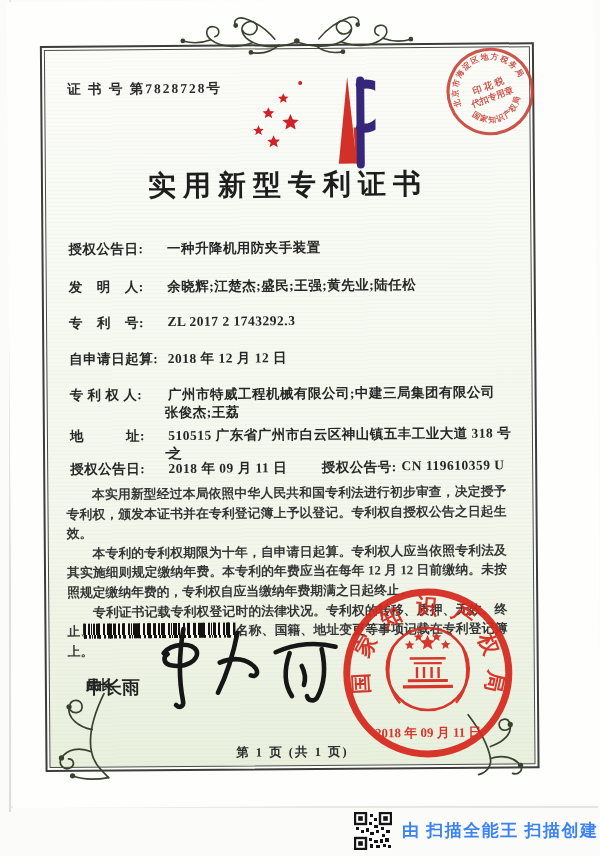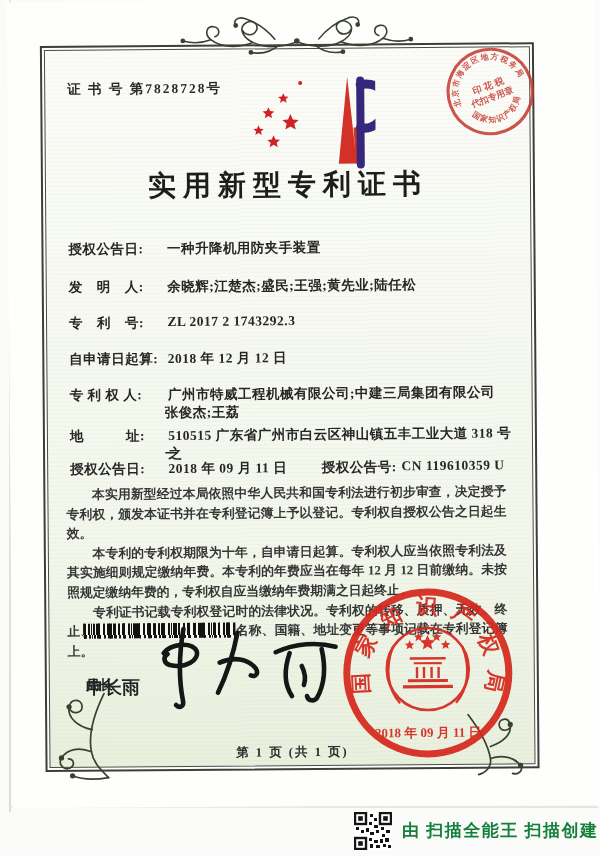--- a/index.html
+++ b/index.html
@@ -71,21 +71,21 @@
   .footer-page{position:absolute;left:33px;top:744px;width:494px;text-align:center;
     font-size:12.5px;font-weight:700;letter-spacing:2px;color:#2e2e2e;}
 
   .ornament-top{position:absolute;left:168px;top:12px;width:244px;height:44px;}
   .ornament-bl{position:absolute;left:22px;top:688px;width:78px;height:92px;}
   .ornament-br{position:absolute;left:452px;top:714px;width:84px;height:64px;transform:scaleX(-1);}
 
   .credit{position:absolute;left:354px;top:810px;height:42px;}
   .credit-qr{position:absolute;left:0;top:2px;width:38px;height:38px;}
   .credit-text{position:absolute;left:48px;top:9px;font-size:17px;font-weight:700;
-    letter-spacing:1.5px;color:#15803d;white-space:nowrap;
+    letter-spacing:1.5px;color:#3b82f6;white-space:nowrap;
     font-family:"Liberation Serif","DejaVu Serif",serif;}
 </style>
 </head>
 <body>
 
 <div class="photo">
   <div class="paper-left-edge"></div>
   <div class="paper-bottom-edge"></div>
 
   <div class="sheet">

